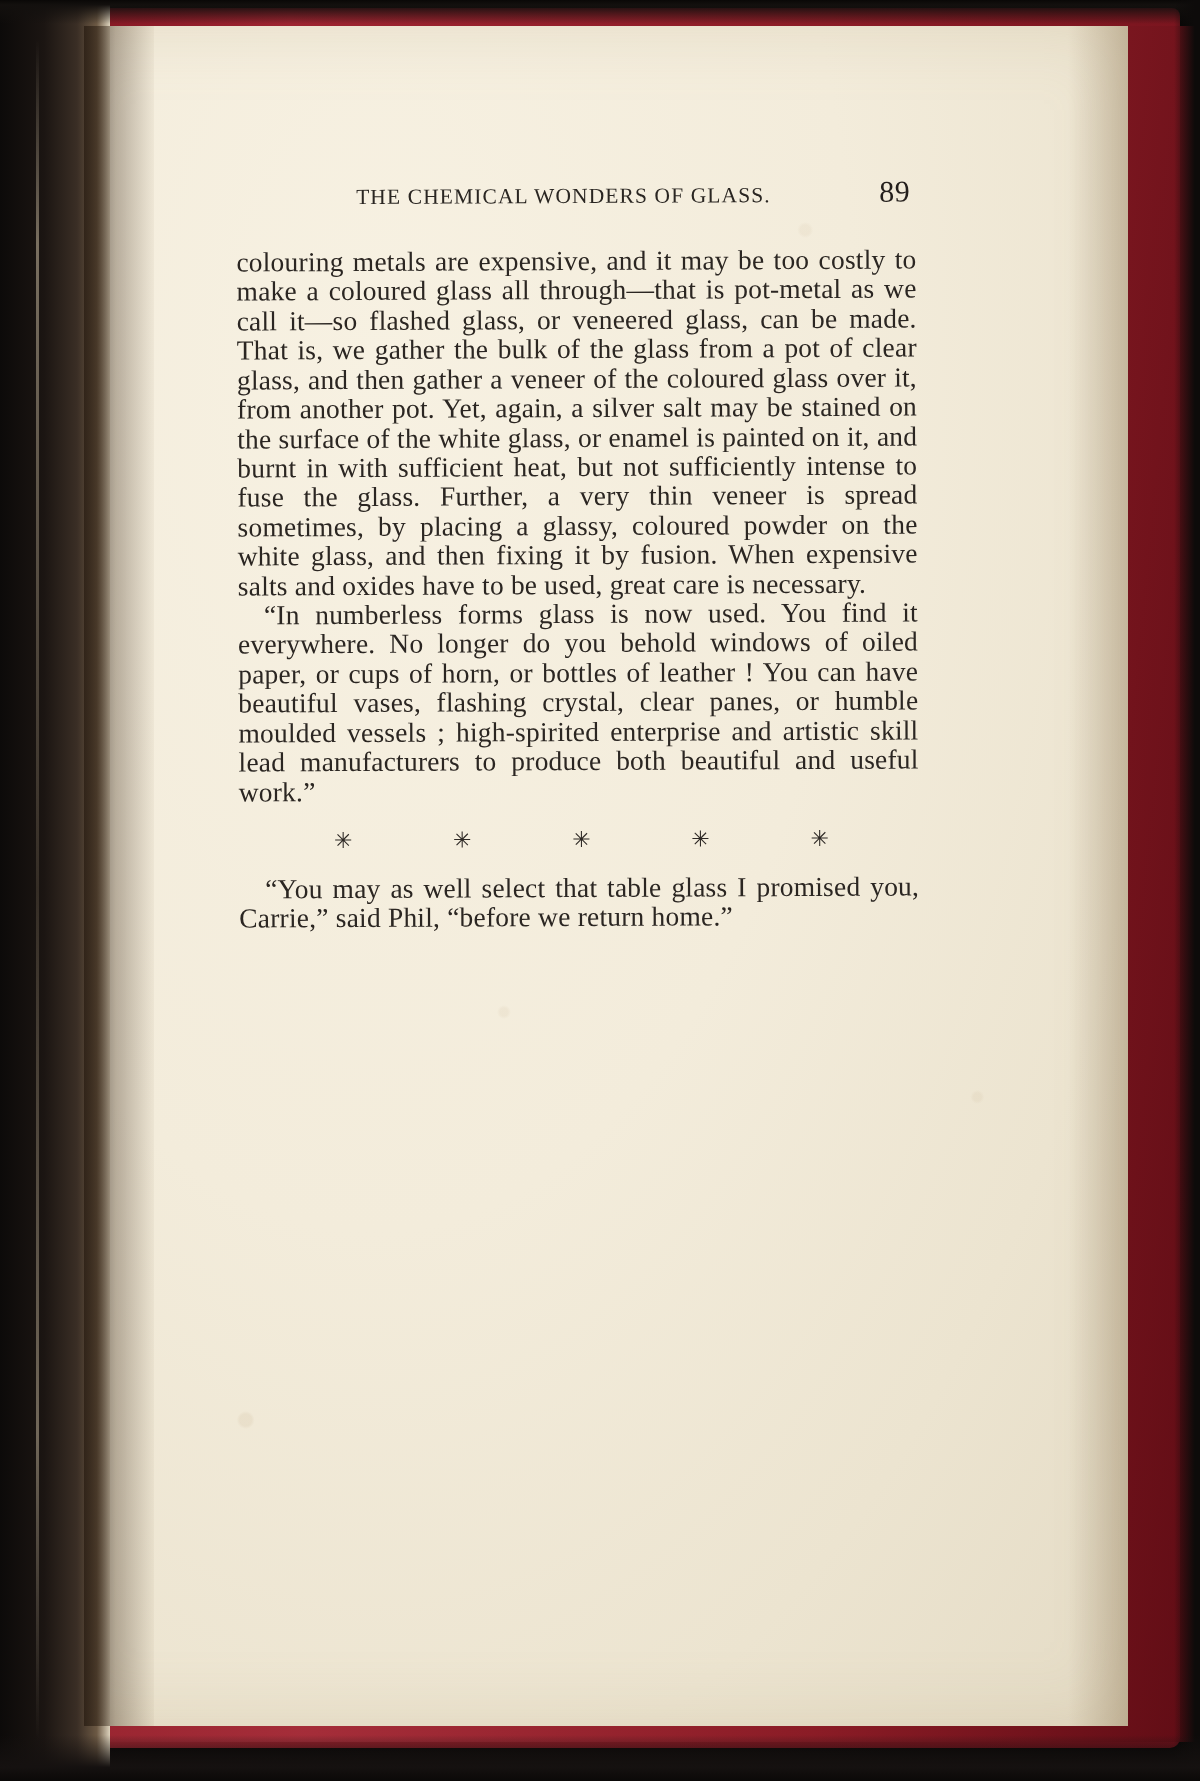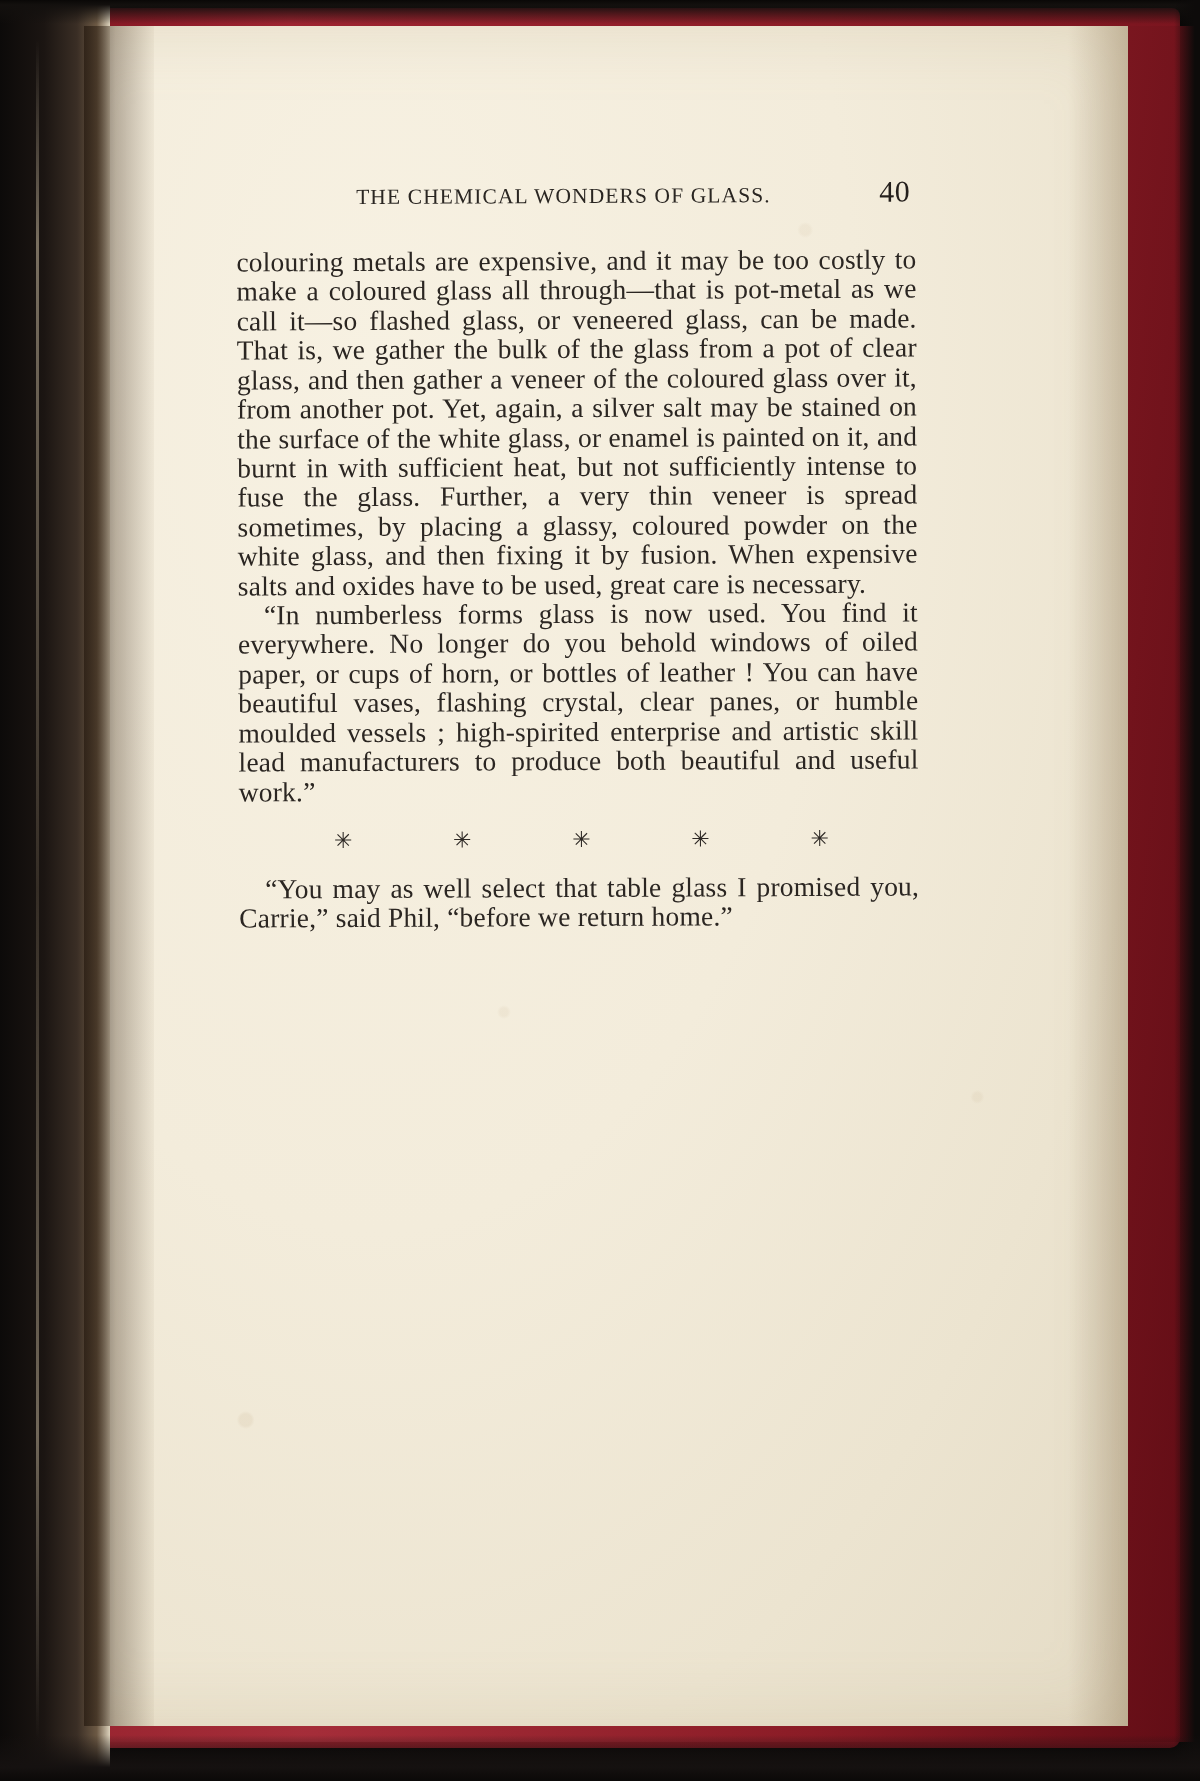--- a/index.html
+++ b/index.html
@@ -193,21 +193,21 @@
     <div class="cover-red-inner"></div>
   </div>
 
   <div class="page">
     <div class="page-stains"></div>
 
     <div class="textblock skewer">
 
       <div class="running-head">
         <div class="head-title">THE CHEMICAL WONDERS OF GLASS.</div>
-        <div class="head-page">40</div>
+        <div class="head-page">89</div>
       </div>
 
       <p class="body">colouring metals are expensive, and it may be too costly to make a coloured glass all through—that is pot-metal as we call it—so flashed glass, or veneered glass, can be made.  That is, we gather the bulk of the glass from a pot of clear glass, and then gather a veneer of the coloured glass over it, from another pot.  Yet, again, a silver salt may be stained on the surface of the white glass, or enamel is painted on it, and burnt in with sufficient heat, but not sufficiently intense to fuse the glass.  Further, a very thin veneer is spread sometimes, by placing a glassy, coloured powder on the white glass, and then fixing it by fusion.  When expensive salts and oxides have to be used, great care is necessary.</p>
 
       <p class="body indent">“In numberless forms glass is now used.  You find it everywhere.  No longer do you behold windows of oiled paper, or cups of horn, or bottles of leather ! You can have beautiful vases, flashing crystal, clear panes, or humble moulded vessels ; high-spirited enterprise and artistic skill lead manufacturers to produce both beautiful and useful work.”</p>
 
       <div class="asterisks">
         <span>✳</span>
         <span>✳</span>
         <span>✳</span>

